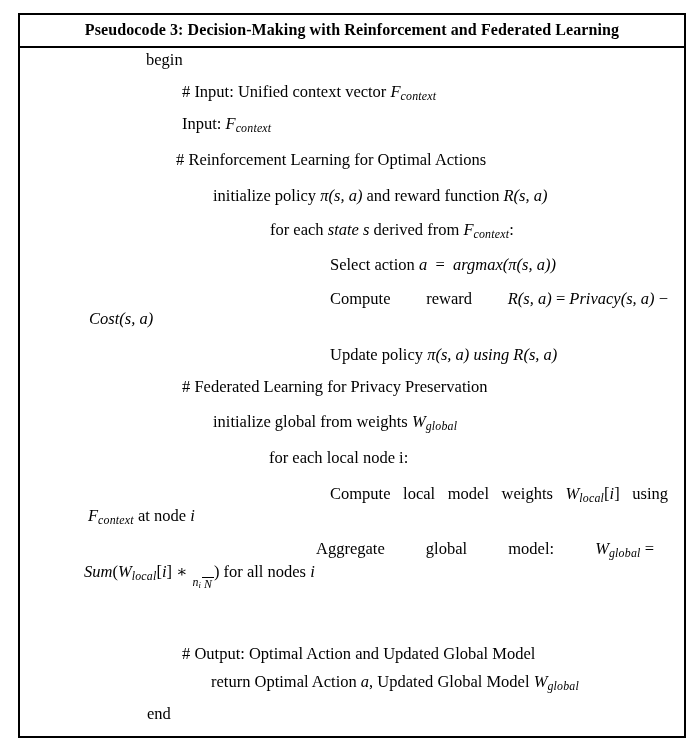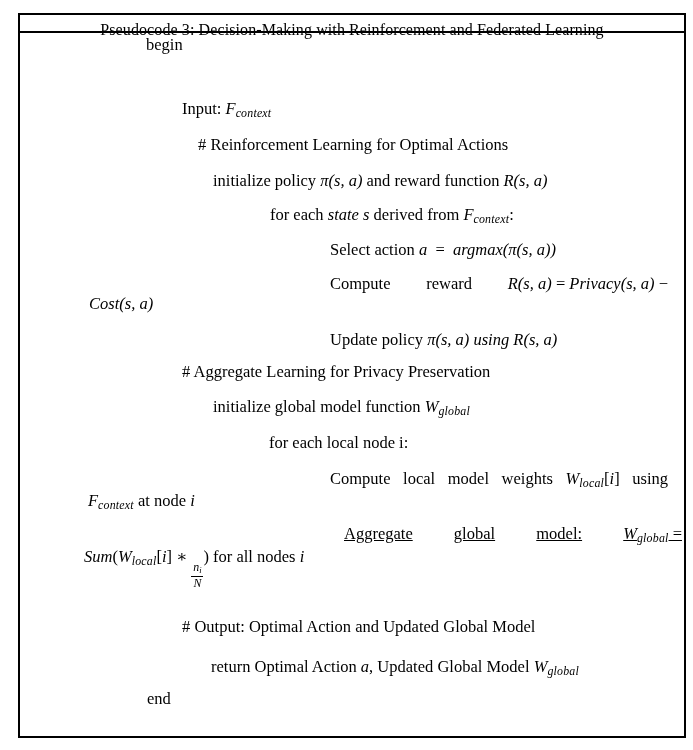--- a/index.html
+++ b/index.html
@@ -6,58 +6,59 @@
   body{
     width:693px;height:750px;background:#ffffff;color:#000;
     font-family:"Liberation Serif","DejaVu Serif",serif;
     position:relative;overflow:hidden;
   }
   .pseudo-box{
     position:absolute;left:18px;top:13px;width:668px;height:725px;
     border:2px solid #000;box-sizing:border-box;background:#fff;
   }
   .title-row{
-    height:18px;line-height:30px;border-bottom:2px solid #000;box-sizing:border-box;
-    text-align:center;font-weight:normal;font-size:16px;letter-spacing:0.1px;
+    height:33px;line-height:30px;border-bottom:2px solid #000;box-sizing:border-box;
+    text-align:center;font-weight:bold;font-size:16px;letter-spacing:0.1px;
   }
   .pseudo-body{position:relative;width:100%;height:693px;}
   .line{
     position:absolute;font-size:16.5px;line-height:20px;white-space:pre;
   }
   .line.justify{display:flex;justify-content:space-between;}
   .it{font-style:italic;}
   .sub{font-style:italic;font-size:0.72em;vertical-align:-0.27em;letter-spacing:0.2px;}
   .frac{
-    display:inline-flex;flex-direction:column;align-items:center;
+    display:inline-flex;flex-direction:row;align-items:center;
     vertical-align:-0.78em;font-size:0.72em;line-height:1.12;text-align:center;
   }
   .frac .num{padding:0 1px;}
   .frac .den{border-top:1px solid #000;padding:0 2px;}
 </style>
 </head>
 <body>
 
 <div class="pseudo-box">
   <div class="title-row">
     <span>Pseudocode 3: Decision-Making with Reinforcement and Federated Learning</span>
   </div>
   <div class="pseudo-body">
       <div class="line" style="left: 126px; top: 2px;"><span>begin</span></div>
+      <div class="line" style="left: 162px; top: 34px;"><span># Input: Unified context vector </span><span class="it">F</span><span class="sub">context</span></div>
       <div class="line" style="left: 162px; top: 66px;"><span>Input: </span><span class="it">F</span><span class="sub">context</span></div>
-      <div class="line" style="left: 178px; top: 102px;"><span># Reinforcement Learning for Optimal Actions</span></div>
+      <div class="line" style="left: 156px; top: 102px;"><span># Reinforcement Learning for Optimal Actions</span></div>
       <div class="line" style="left: 193px; top: 138px; text-align: center;"><span>initialize policy </span><span class="it">π(s, a)</span><span> and reward function </span><span class="it">R(s, a)</span></div>
       <div class="line" style="left: 250px; top: 172px; text-align: right;"><span>for each </span><span class="it">state s</span><span> derived from </span><span class="it">F</span><span class="sub">context</span><span>:</span></div>
       <div class="line" style="left: 310px; top: 207px;"><span>Select action </span><span class="it">a</span><span>  =  </span><span class="it">argmax(π(s, a))</span></div>
       <div class="line justify" style="left: 310px; top: 241px; width: 338px;"><span><span>Compute</span></span><span><span>reward</span></span><span><span class="it">R(s, a)</span><span> = </span><span class="it">Privacy(s, a)</span><span> −</span></span></div>
       <div class="line" style="left: 69px; top: 261px;"><span class="it">Cost(s, a)</span></div>
       <div class="line" style="left: 310px; top: 297px;"><span>Update policy </span><span class="it">π(s, a) using R(s, a)</span></div>
-      <div class="line" style="left: 162px; top: 329px;"><span># Aggregate Learning for Privacy Preservation</span></div>
-      <div class="line" style="left: 193px; top: 364px;"><span>initialize global model function </span><span class="it">W</span><span class="sub">global</span></div>
+      <div class="line" style="left: 162px; top: 329px;"><span># Federated Learning for Privacy Preservation</span></div>
+      <div class="line" style="left: 193px; top: 364px;"><span>initialize global from weights </span><span class="it">W</span><span class="sub">global</span></div>
       <div class="line" style="left: 249px; top: 400px;"><span>for each local node i:</span></div>
       <div class="line justify" style="left: 310px; top: 436px; width: 338px;"><span><span>Compute</span></span><span><span>local</span></span><span><span>model</span></span><span><span>weights</span></span><span><span class="it">W</span><span class="sub">local</span><span>[</span><span class="it">i</span><span>]</span></span><span><span>using</span></span></div>
       <div class="line" style="left: 68px; top: 458px;"><span class="it">F</span><span class="sub">context</span><span> at node </span><span class="it">i</span></div>
-      <div class="line justify" style="left: 324px; top: 491px; width: 338px; text-decoration: underline;"><span><span>Aggregate</span></span><span><span>global</span></span><span><span>model:</span></span><span><span class="it">W</span><span class="sub">global</span><span> =</span></span></div>
+      <div class="line justify" style="left: 296px; top: 491px; width: 338px;"><span><span>Aggregate</span></span><span><span>global</span></span><span><span>model:</span></span><span><span class="it">W</span><span class="sub">global</span><span> =</span></span></div>
       <div class="line" style="left: 64px; top: 514px;"><span class="it">Sum</span><span>(</span><span class="it">W</span><span class="sub">local</span><span>[</span><span class="it">i</span><span>] ∗ </span><span class="frac"><span class="num"><span class="it">n</span><span class="sub">i</span></span><span class="den"><span class="it">N</span></span></span><span>) for all nodes </span><span class="it">i</span></div>
-      <div class="line" style="left: 162px; top: 584px;"><span># Output: Optimal Action and Updated Global Model</span></div>
+      <div class="line" style="left: 162px; top: 596px;"><span># Output: Optimal Action and Updated Global Model</span></div>
       <div class="line" style="left: 191px; top: 624px;"><span>return Optimal Action </span><span class="it">a</span><span>, Updated Global Model </span><span class="it">W</span><span class="sub">global</span></div>
       <div class="line" style="left: 127px; top: 656px;"><span>end</span></div>
     </div>
 </div>
 
 </body></html>

